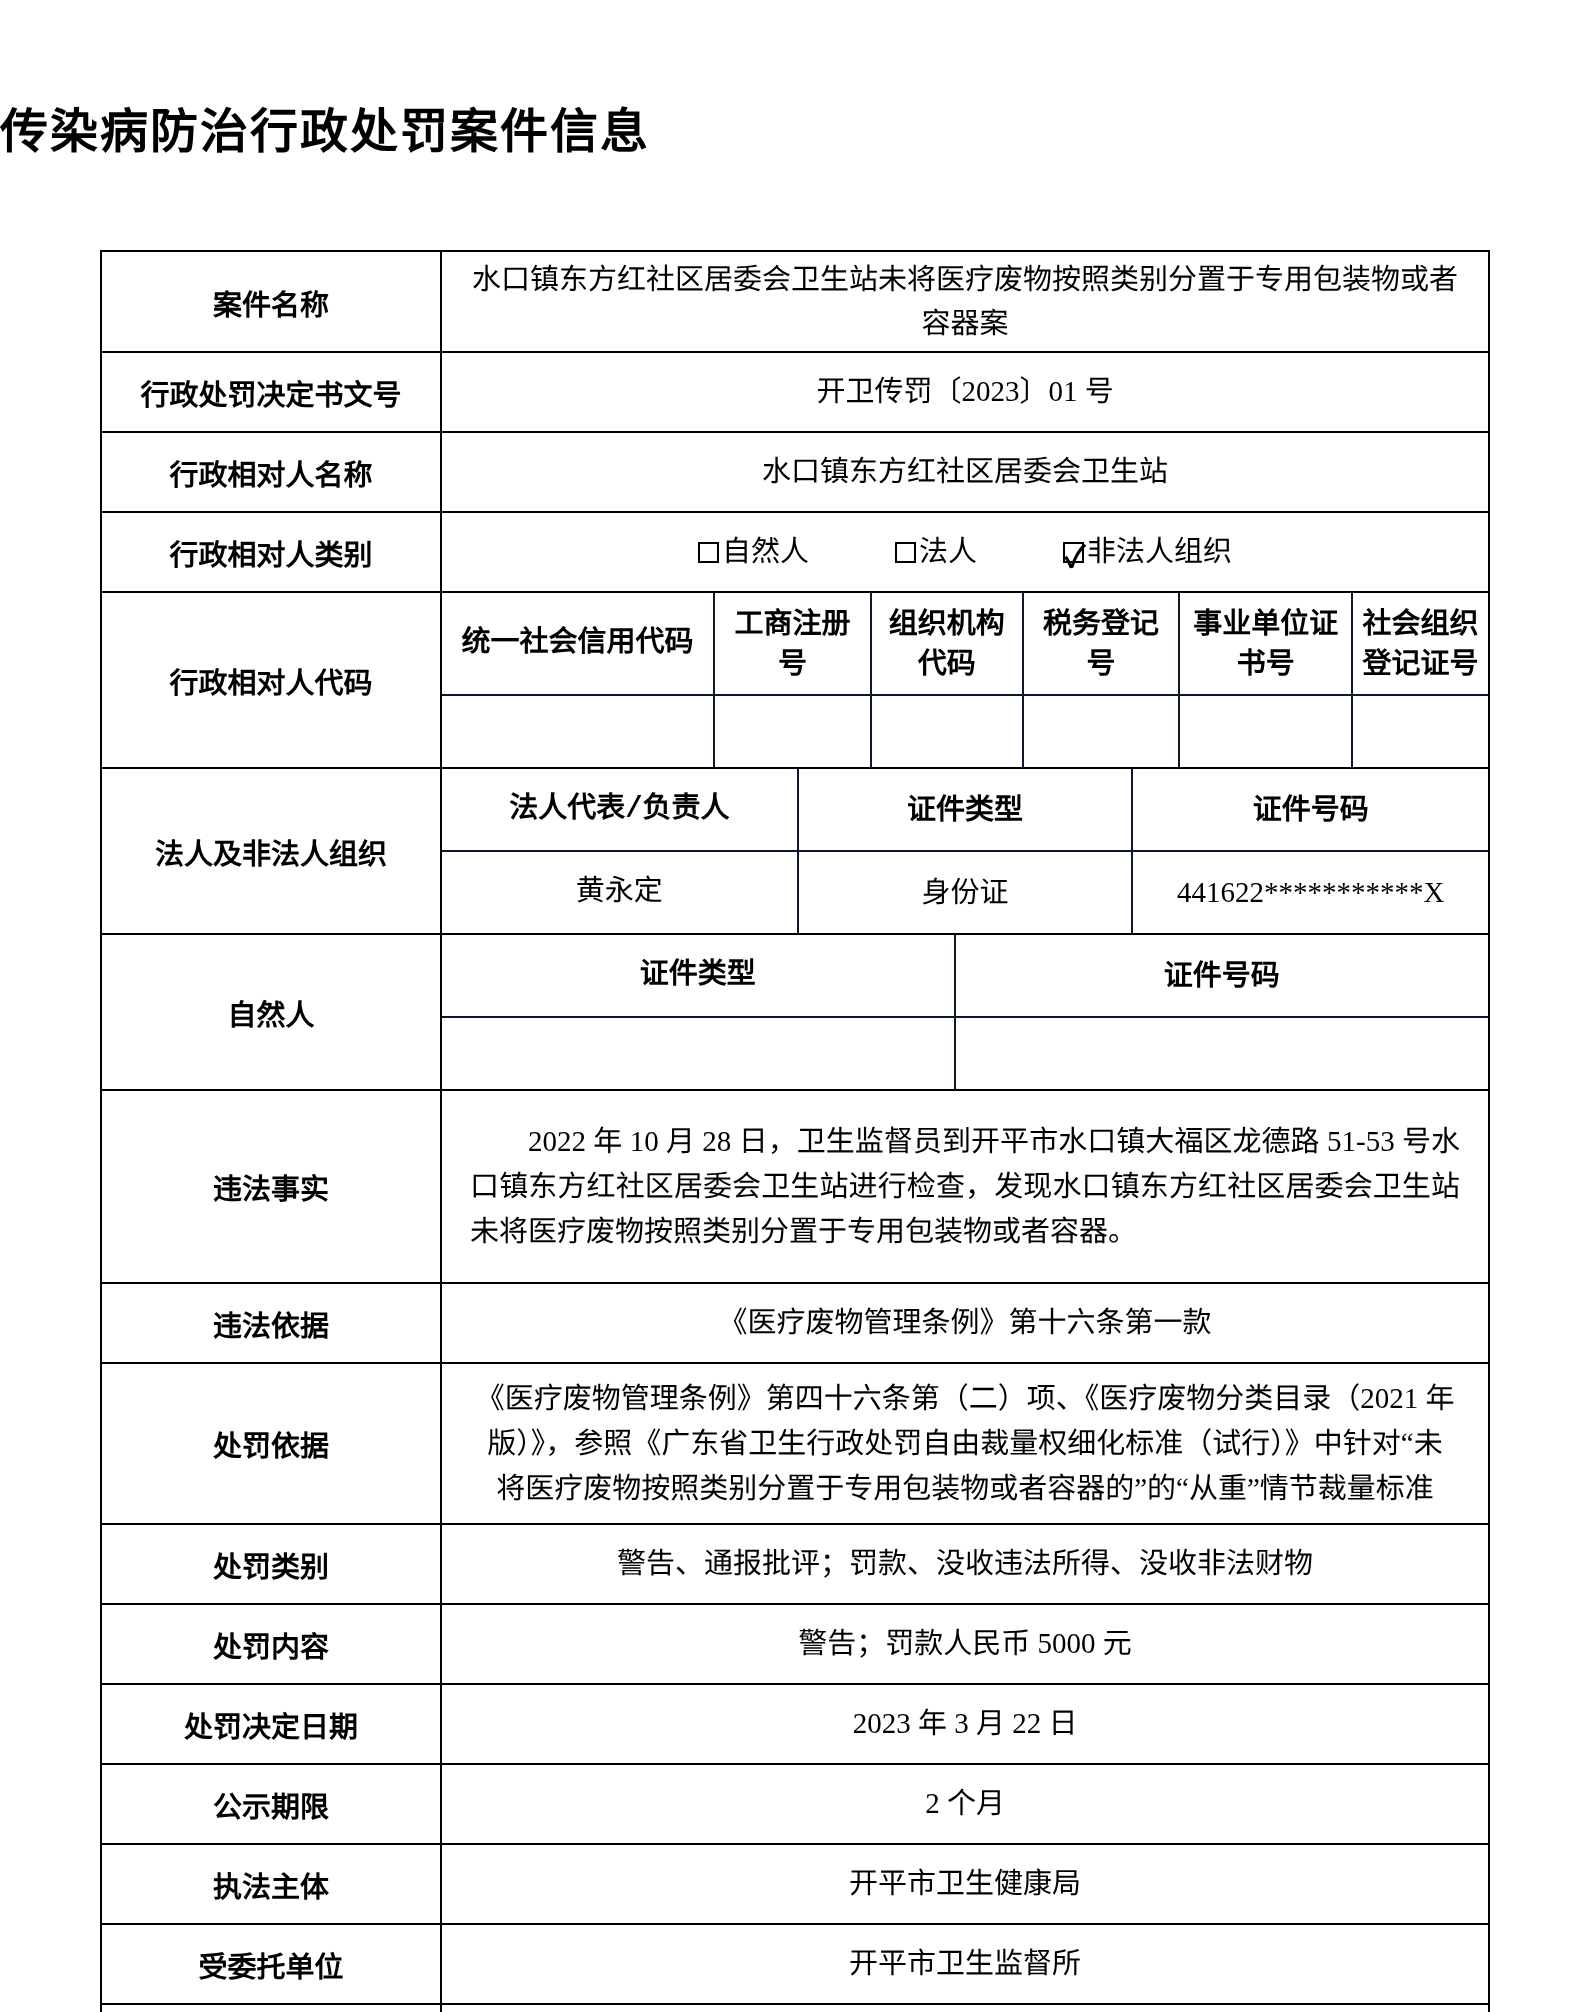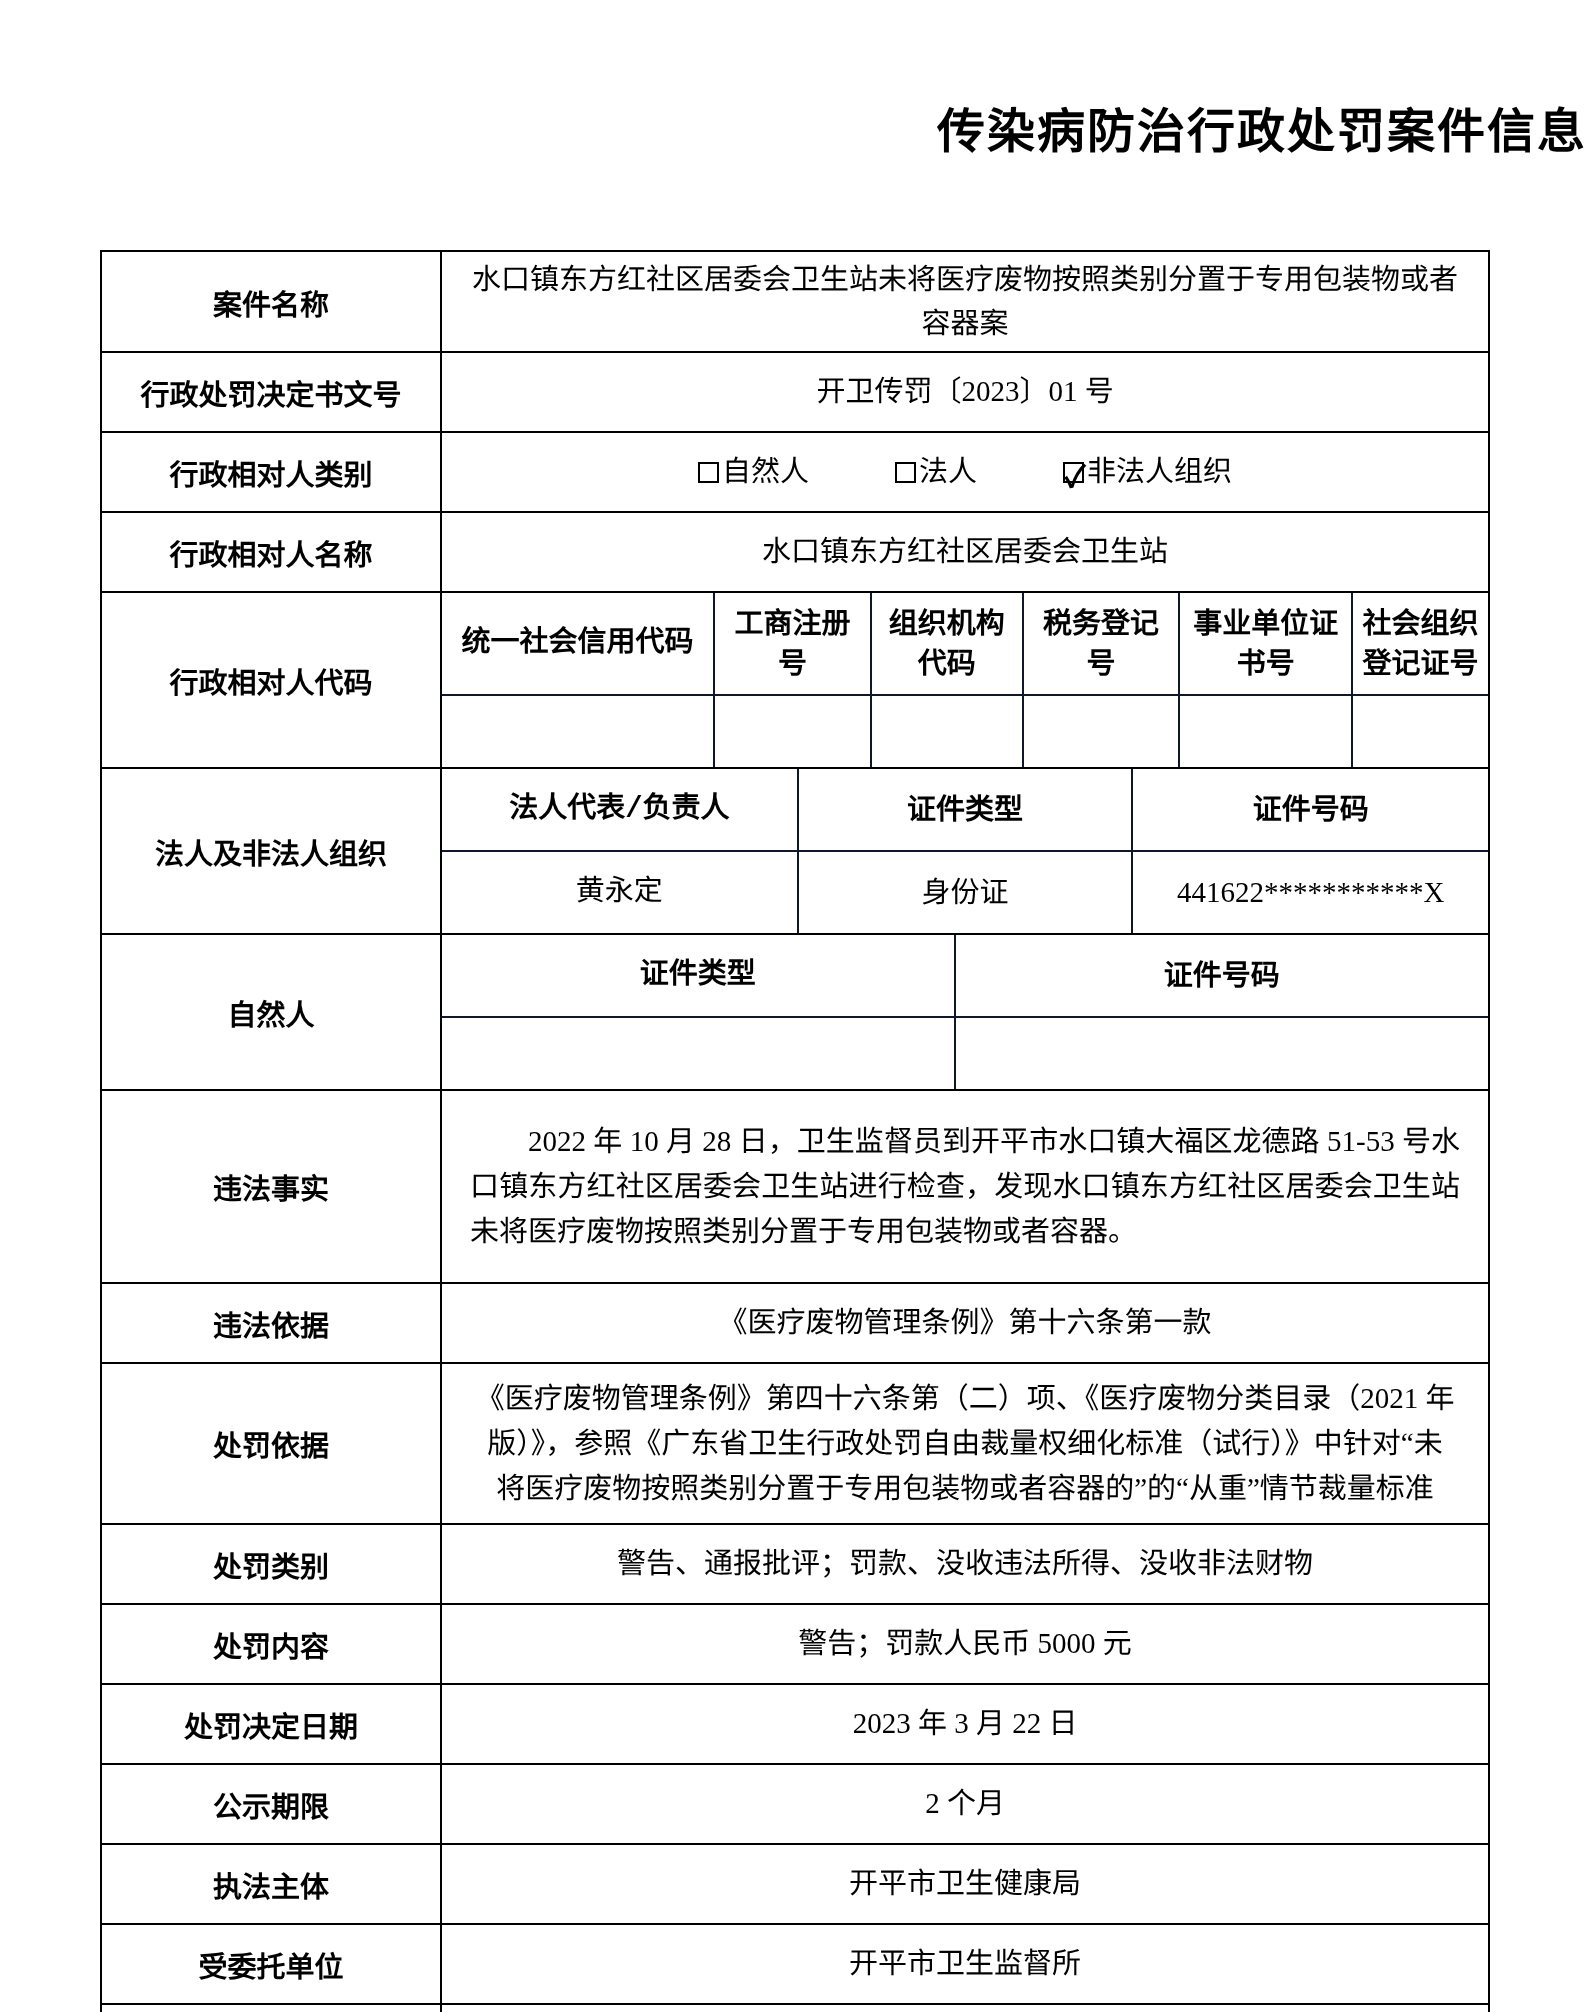--- a/index.html
+++ b/index.html
@@ -9,21 +9,21 @@
     color: #000000;
   }
   .page {
     width: 1587px;
     height: 2012px;
     background: #ffffff;
     padding-top: 92px;
     overflow: hidden;
   }
   .doc-title {
-    text-align: right;
+    text-align: left;
     font-size: 48px;
     font-weight: bold;
     letter-spacing: 2px;
     margin-bottom: 88px;
   }
   table.main {
     border-collapse: collapse;
     table-layout: fixed;
     width: 1390px;
     margin-left: 100px;
@@ -123,20 +123,25 @@
     <tbody>
 
       <tr class="r-tall">
         <td class="label-cell">案件名称</td>
         <td class="value-cell">水口镇东方红社区居委会卫生站未将医疗废物按照类别分置于专用包装物或者容器案</td>
       </tr>
 
       <tr class="r-single">
         <td class="label-cell">行政处罚决定书文号</td>
         <td class="value-cell">开卫传罚〔2023〕01 号</td>
+      </tr>
+
+      <tr class="r-single">
+        <td class="label-cell">行政相对人名称</td>
+        <td class="value-cell">水口镇东方红社区居委会卫生站</td>
       </tr>
 
       <tr class="r-single">
         <td class="label-cell">行政相对人类别</td>
         <td class="value-cell">
           <span class="checkbox-row">
             <span class="cb-option">
               <span class="cb" data-checked="false"></span>
               <span>自然人</span>
             </span>
@@ -145,25 +150,20 @@
               <span>法人</span>
             </span>
             <span class="cb-option">
               <span class="cb" data-checked="true"></span>
               <span>非法人组织</span>
             </span>
           </span>
         </td>
       </tr>
 
-      <tr class="r-single">
-        <td class="label-cell">行政相对人名称</td>
-        <td class="value-cell">水口镇东方红社区居委会卫生站</td>
-      </tr>
-
       <tr>
         <td class="label-cell">行政相对人代码</td>
         <td class="nopad">
           <table class="sub">
             <tbody>
               <tr class="sub-h100">
                 <td class="sub-head" style="width:26%">统一社会信用代码</td>
                 <td class="sub-head" style="width:15%">工商注册号</td>
                 <td class="sub-head" style="width:14.5%">组织机构代码</td>
                 <td class="sub-head" style="width:15%">税务登记号</td>

